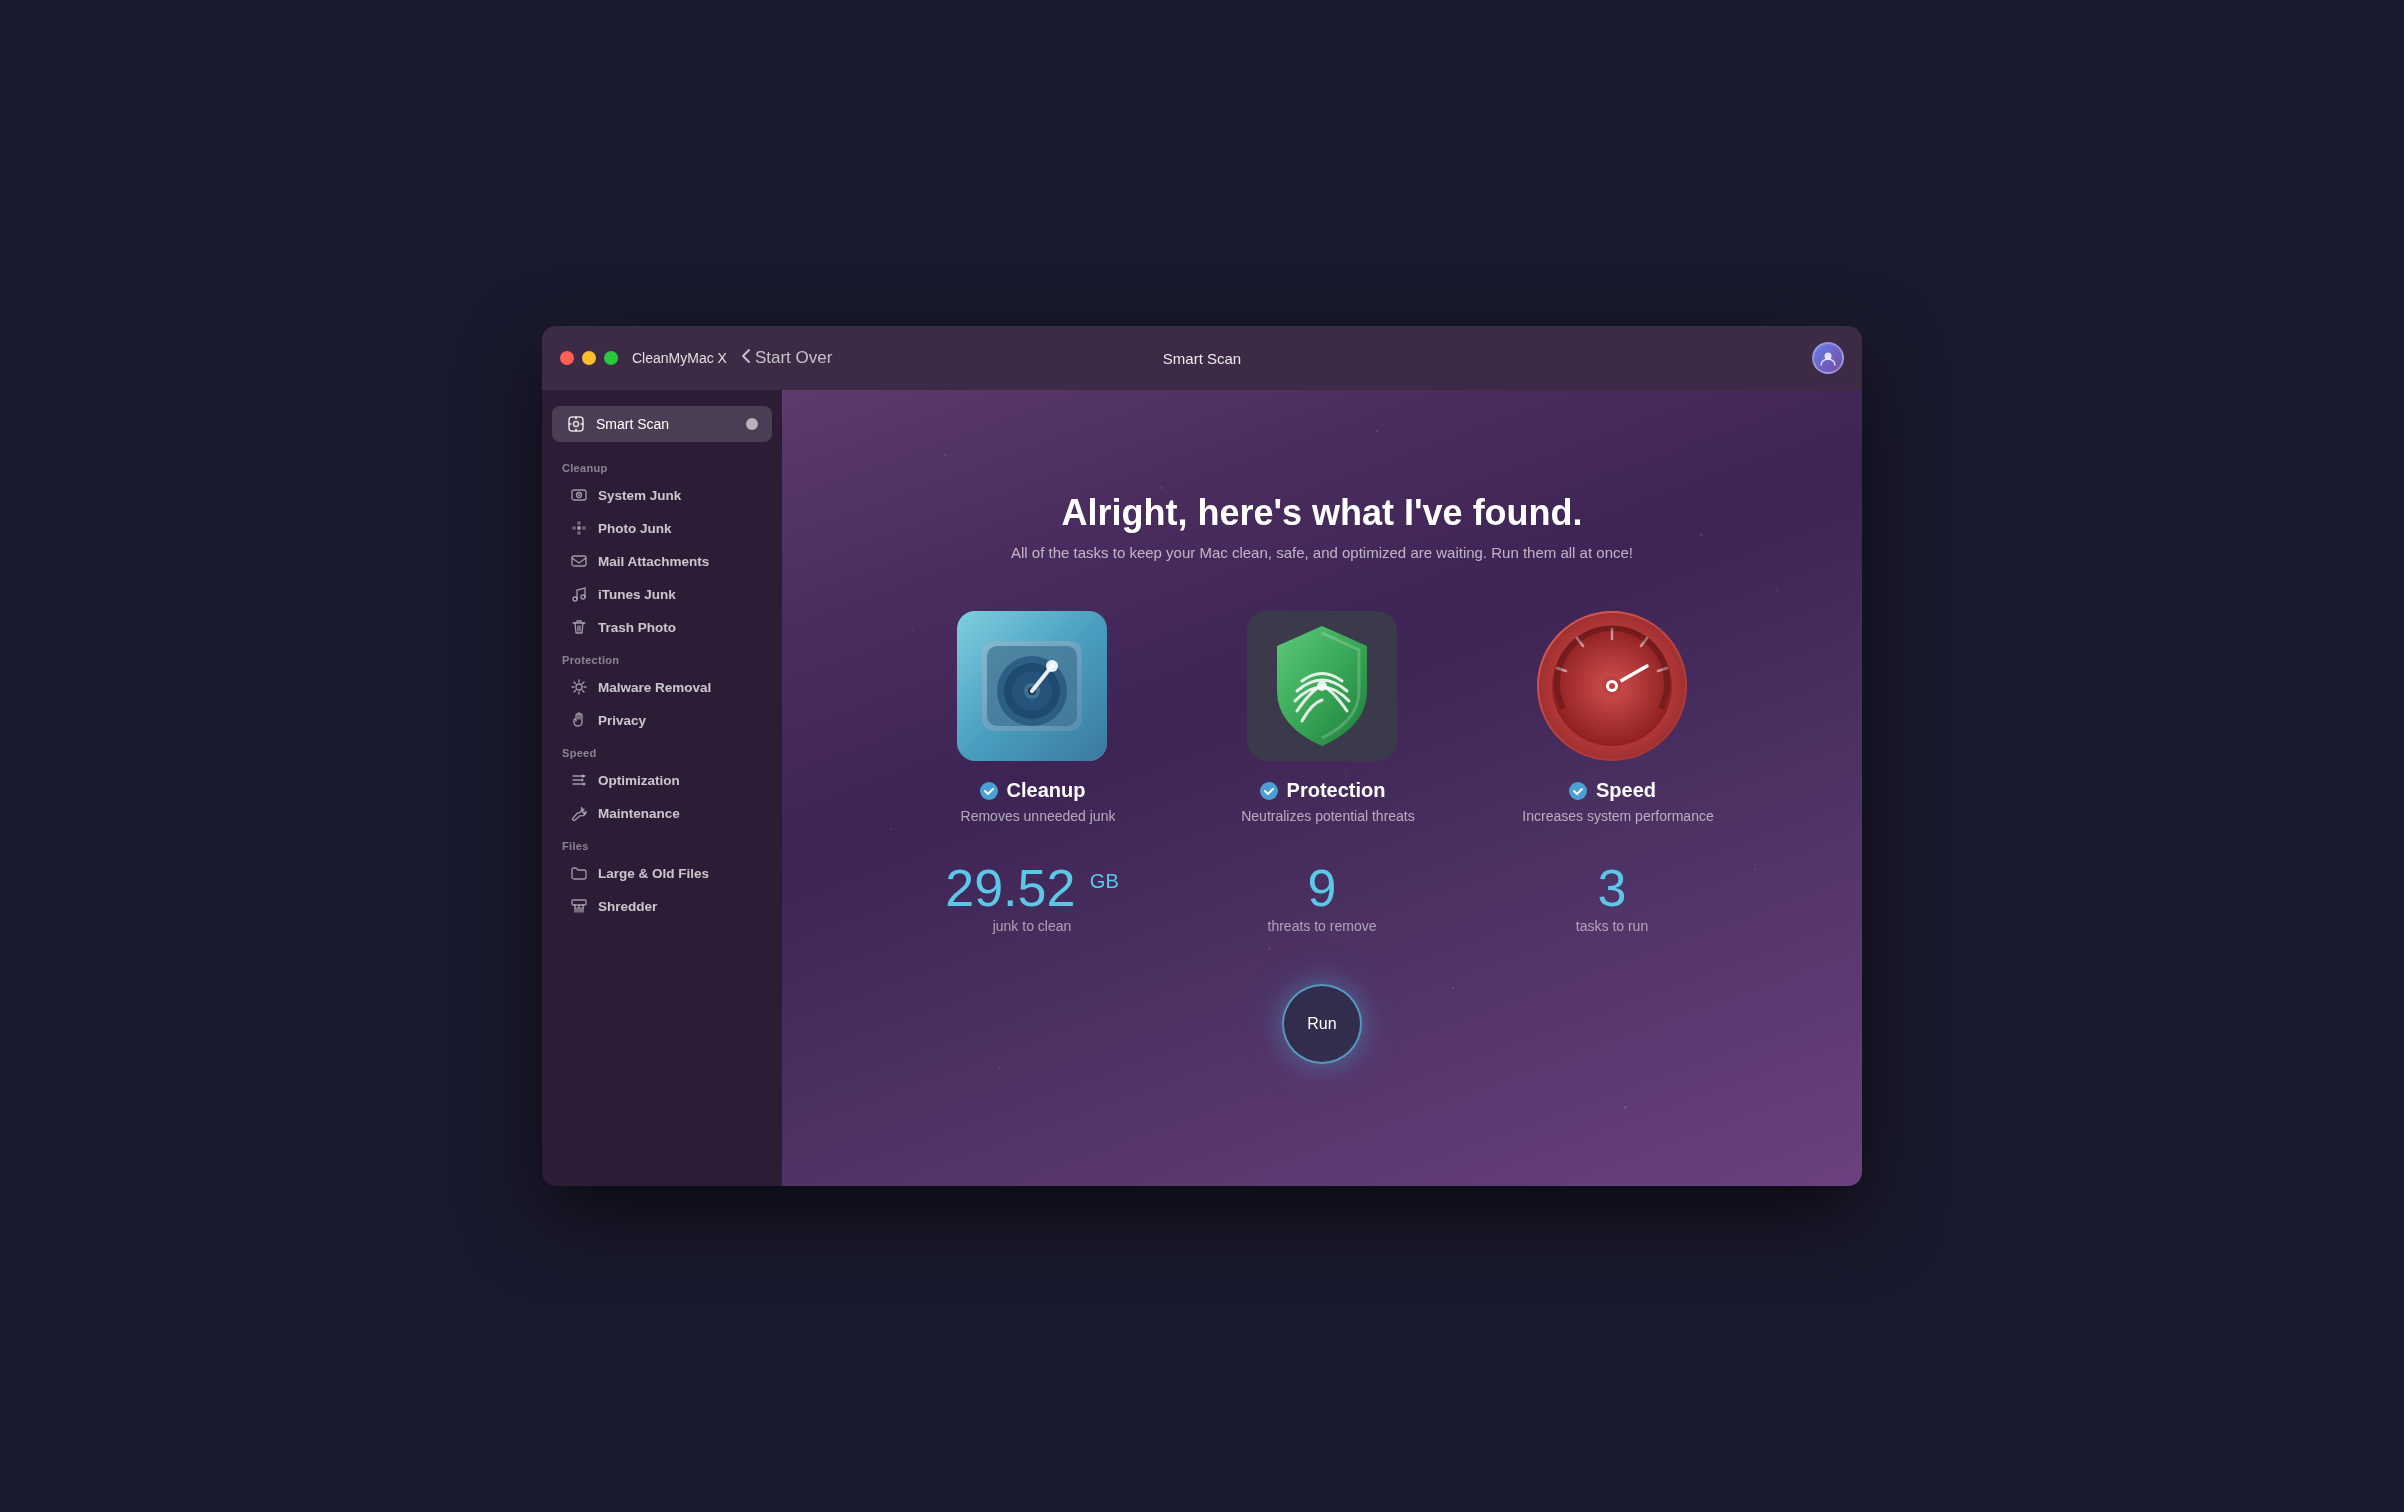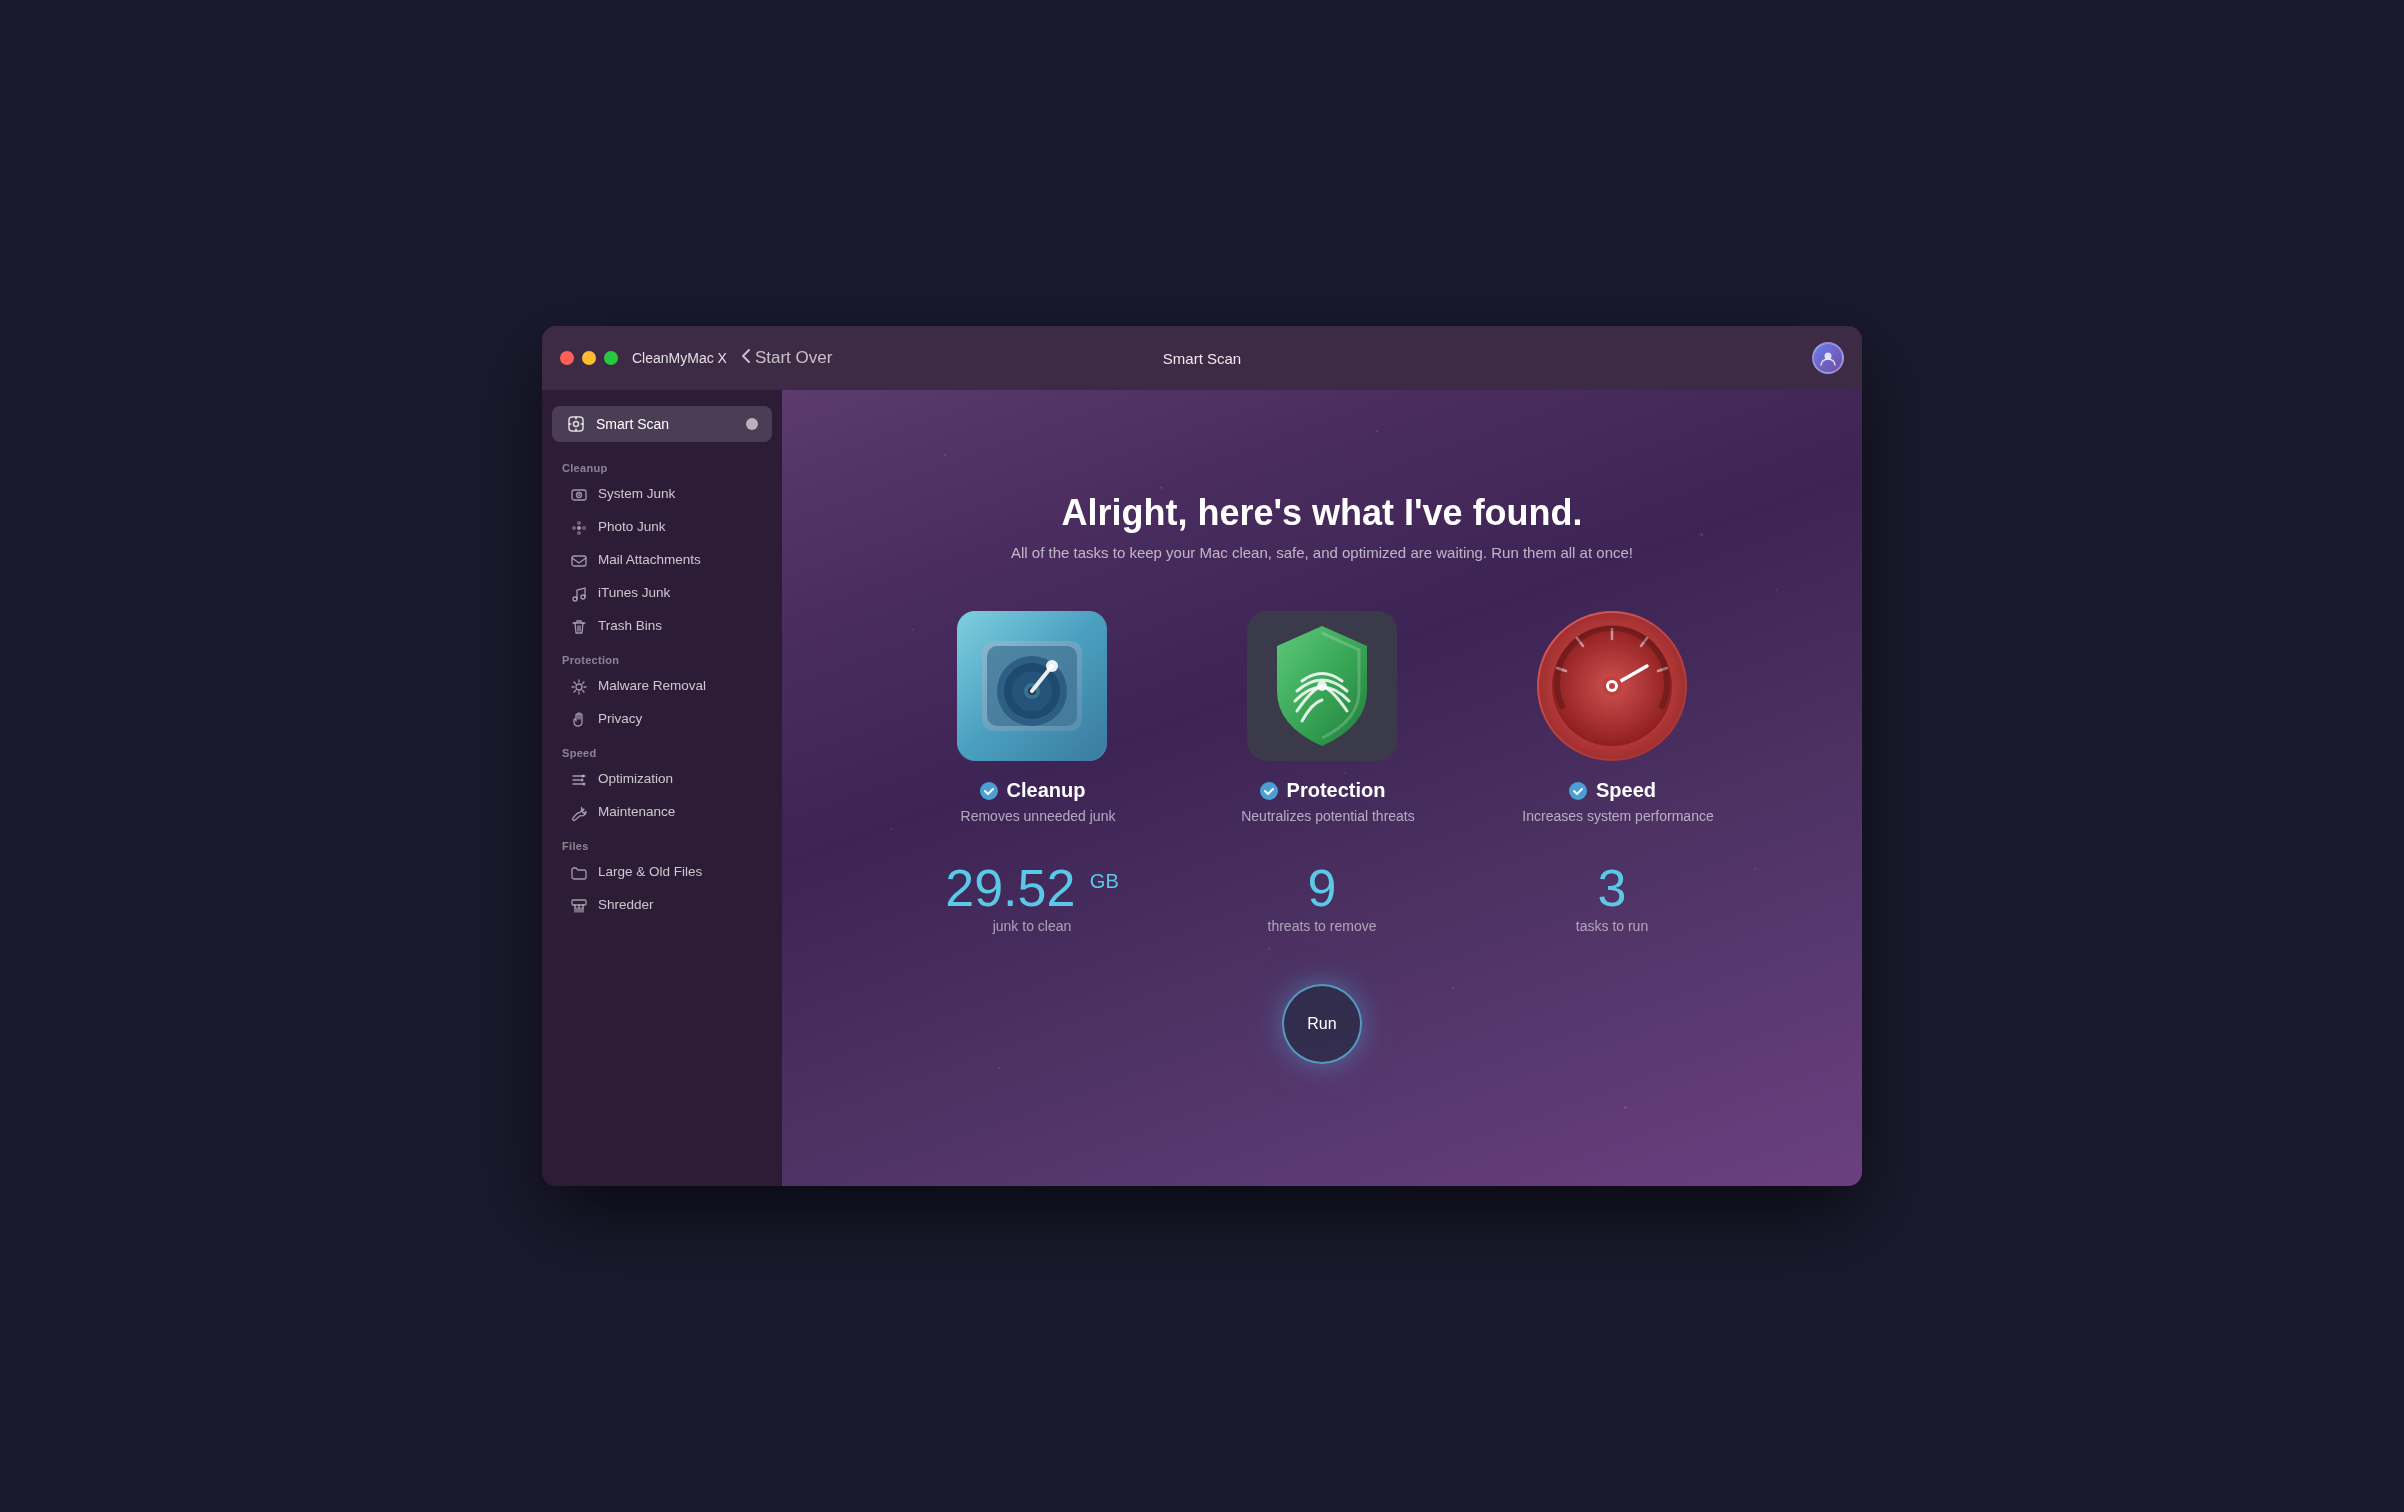--- a/index.html
+++ b/index.html
@@ -152,27 +152,29 @@
       color: rgba(255,255,255,0.45);
       font-size: 11px;
       font-weight: 600;
       text-transform: none;
       padding: 10px 20px 4px;
       letter-spacing: 0.3px;
     }
 
     .sidebar-item {
       display: flex;
+      align-items: center;
       gap: 10px;
       padding: 7px 20px;
       cursor: pointer;
       color: rgba(255,255,255,0.75);
       font-size: 13.5px;
       border-radius: 6px;
       margin: 1px 8px;
+      font-weight: bold;
     }
 
     .sidebar-item-icon {
       width: 18px;
       height: 18px;
       opacity: 0.75;
       flex-shrink: 0;
     }
 
     
@@ -404,21 +406,21 @@
             <circle cx="13" cy="12" r="2" stroke="rgba(255,255,255,0.75)" stroke-width="1.3"></circle>
           </svg>
           <span>iTunes Junk</span>
         </div>
         <div class="sidebar-item">
           <svg class="sidebar-item-icon" viewBox="0 0 18 18" fill="none">
             <path d="M3 5h12M7 5V3h4v2" stroke="rgba(255,255,255,0.75)" stroke-width="1.3" stroke-linecap="round"></path>
             <path d="M5 5l1 10h6l1-10" stroke="rgba(255,255,255,0.75)" stroke-width="1.3" stroke-linecap="round" stroke-linejoin="round"></path>
             <path d="M8 8v5M10 8v5" stroke="rgba(255,255,255,0.75)" stroke-width="1.3" stroke-linecap="round"></path>
           </svg>
-          <span>Trash Bins</span>
+          <span>Trash Photo</span>
         </div>
       </div>
 
       <div>
         <div class="sidebar-section-title">Protection</div>
         <div class="sidebar-item">
           <svg class="sidebar-item-icon" viewBox="0 0 18 18" fill="none">
             <circle cx="9" cy="9" r="3" stroke="rgba(255,255,255,0.75)" stroke-width="1.3"></circle>
             <path d="M9 2v2M9 14v2M2 9h2M14 9h2M4 4l1.5 1.5M12.5 12.5L14 14M4 14l1.5-1.5M12.5 5.5L14 4" stroke="rgba(255,255,255,0.75)" stroke-width="1.3" stroke-linecap="round"></path>
           </svg>

